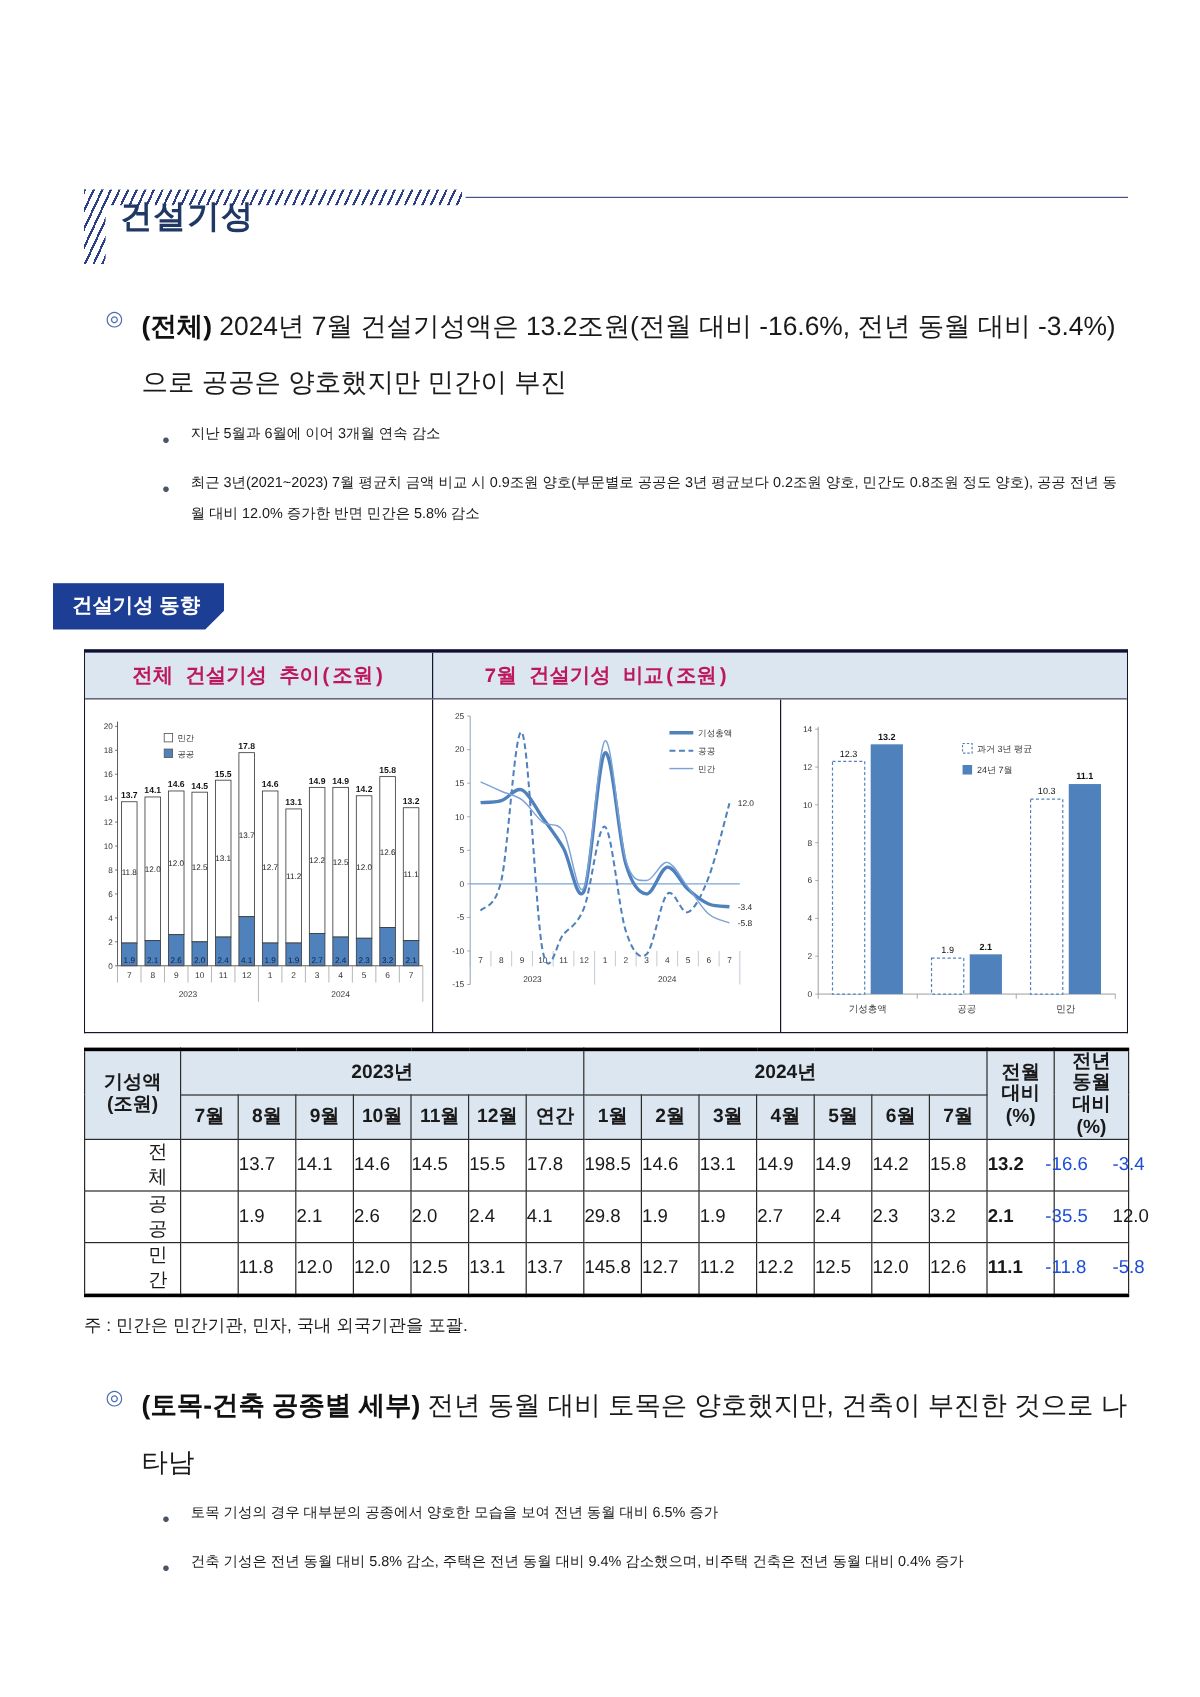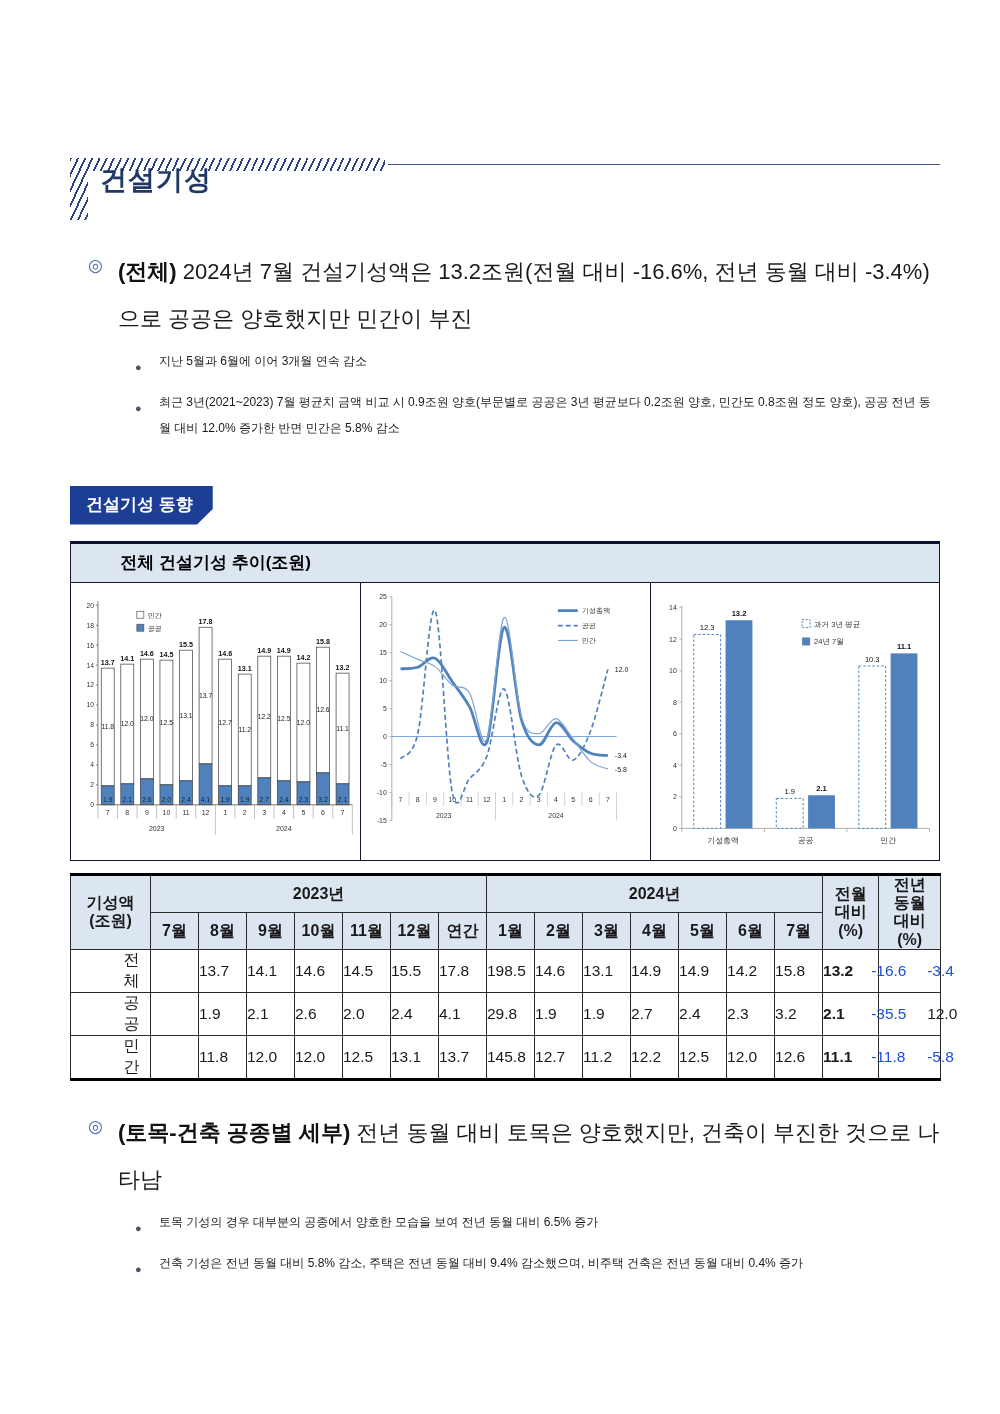--- a/index.html
+++ b/index.html
@@ -16,26 +16,26 @@
   .page-title{position:absolute;left:30px;top:4px;font-size:27px;font-weight:bold;color:#1f3864;letter-spacing:1px;}
   .bullets{margin:24px 60px 0 88px;}
   .b-row{display:flex;align-items:flex-start;}
   .b-marker{width:30px;flex:0 0 30px;color:#4c6cb0;font-size:17px;line-height:2.15;}
   .b-text{flex:1;font-size:22px;line-height:2.15;}
   .b-lead{font-weight:bold;color:#111;}
   .sub-bullets{margin:6px 0 0 47px;}
   .s-row{display:flex;align-items:flex-start;margin-top:4px;}
   .s-marker{width:24px;flex:0 0 24px;color:#4a5568;font-size:11px;line-height:3.4;}
   .s-text{flex:1;font-size:12px;line-height:2.15;}
-  .badge-wrap{margin:44px 0 0 70px;}
+  .badge-wrap{margin:44px 0 0 44px;}
   .badge{display:inline-block;background:#1c3e94;color:#fff;font-weight:bold;font-size:17px;
     padding:7px 20px 9px 16px;clip-path:polygon(0 0,100% 0,100% 60%,89% 100%,0 100%);}
   .charts{margin:16px 60px 0 70px;border:1px solid #15152e;border-top:3px solid #0f1035;}
   .charts-head{display:grid;grid-template-columns:1fr 1fr 1fr;background:#dce6f1;border-bottom:1px solid #15152e;}
-  .charts-head .ct{padding:7px 0 8px;text-align:center;font-weight:bold;font-size:17px;color:#000000;border-left:1px solid #15152e;}
+  .charts-head .ct{padding:7px 0 8px;text-align:center;font-weight:bold;font-size:17px;color:#be185d;border-left:1px solid #15152e;font-family:Liberation Mono, monospace;}
   .charts-head .ct:first-child{border-left:none;}
   .charts-body{display:grid;grid-template-columns:1fr 1fr 1fr;background:#fff;}
   .panel{height:277px;border-left:1px solid #15152e;}
   .panel:first-child{border-left:none;}
   .panel svg{display:block;width:100%;height:277px;}
   .tbl-wrap{margin:12px 60px 0 70px;}
   table.data{width:100%;border-collapse:collapse;table-layout:fixed;
     border-top:3px solid #000;border-bottom:3px solid #000;}
   table.data th,table.data td{border:1px solid #2a2a2a;padding:0 6px;height:36px;}
   table.data th{background:#dce6f1;font-weight:bold;font-size:16px;white-space:pre-line;line-height:1.15;}
@@ -74,20 +74,21 @@
   </div>
 </div>
 
 <div class="badge-wrap">
   <div class="badge">건설기성 동향</div>
 </div>
 
 <div class="charts">
   <div class="charts-head">
     <div class="ct">전체 건설기성 추이(조원)</div>
+    <div class="ct">7월 건설기성 비교(조원)</div>
   </div>
   <div class="charts-body">
     <div class="panel" id="chart0">
         <svg viewBox="0 0 290 277">
           <text x="23" y="224.4" font-size="6.8" fill="#333" text-anchor="end">0</text>
           <line x1="25" y1="222" x2="27" y2="222" stroke="#555" stroke-width="0.7"></line>
           <text x="23" y="204.4" font-size="6.8" fill="#333" text-anchor="end">2</text>
           <line x1="25" y1="202" x2="27" y2="202" stroke="#555" stroke-width="0.7"></line>
           <text x="23" y="184.4" font-size="6.8" fill="#333" text-anchor="end">4</text>
           <line x1="25" y1="182" x2="27" y2="182" stroke="#555" stroke-width="0.7"></line>
@@ -432,20 +433,21 @@
           <td class="">12.6</td>
           <td class="bold">11.1</td>
           <td class="red">-11.8</td>
           <td class="red">-5.8</td>
         </tr>
       </tbody>
     </table>
 </div>
 
 <div class="notes">
+  <div>주 : 민간은 민간기관, 민자, 국내 외국기관을 포괄.</div>
 </div>
 
 <div class="bullets bullets2">
   <div class="b-row">
     <div class="b-marker">◎</div>
     <div class="b-text"><span class="b-lead">(토목-건축 공종별 세부)</span><span> 전년 동월 대비 토목은 양호했지만, 건축이 부진한 것으로 나타남</span></div>
   </div>
   <div class="sub-bullets">
     <div class="s-row">
       <div class="s-marker">●</div>

